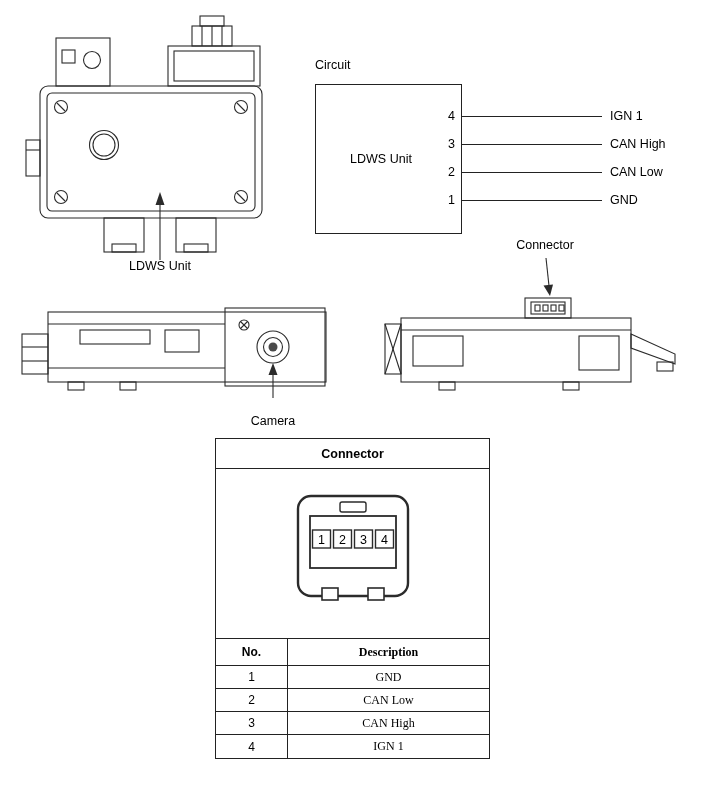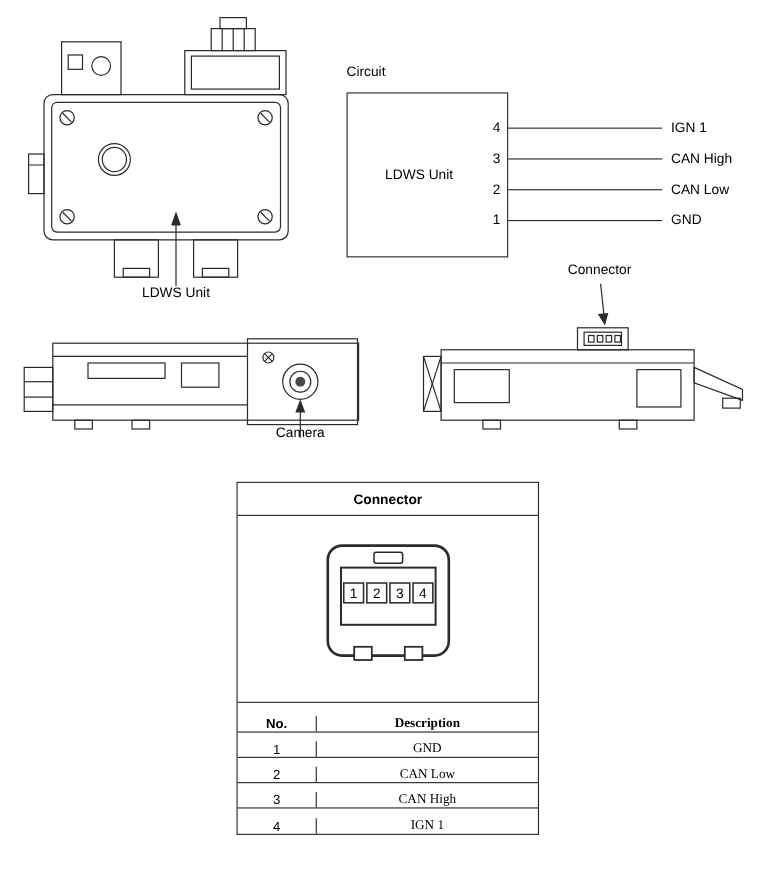--- a/index.html
+++ b/index.html
@@ -29,21 +29,21 @@
   
   .tbl { border:1px solid #222; background:#fff; }
   .tbl-title {
     height:30px; line-height:30px; text-align:center;
     font-weight:bold; font-size:12.5px; border-bottom:1px solid #222;
   }
   .tbl-drawing {
     height:170px; border-bottom:1px solid #222;
     display:flex; align-items:center; justify-content:center;
   }
-  .tbl-head, .tbl-row { display:flex; border-bottom:1px solid #222;align-items:flex-end; }
+  .tbl-head, .tbl-row { display:flex; border-bottom:1px solid #222; }
   .tbl-row.last { border-bottom:none; }
   .tbl-head { height:27px; font-weight:bold; }
   .tbl-row { height:23px; }
   .c1 {
     width:72px; border-right:1px solid #222; display:flex;
     align-items:center; justify-content:center; font-size:12px;
   }
   .c2 { flex:1; display:flex; align-items:center; justify-content:center; font-size:12px;font-family:Liberation Serif, serif; }
 </style>
 </head>
@@ -146,21 +146,21 @@
       <circle cx="253" cy="47" r="9.5"></circle>
       <circle cx="253" cy="47" r="4.5" fill="#4a4a4a" stroke="none"></circle>
     </g>
     <rect x="48" y="82" width="16" height="8"></rect>
     <rect x="100" y="82" width="16" height="8"></rect>
     <g>
       <line x1="253" y1="98" x2="253" y2="74"></line>
       <polygon points="253,63 248.5,75 257.5,75" fill="#2b2b2b" stroke="none"></polygon>
     </g>
   </svg>
-  <div class="abs caption" style="left:241px; top:386px; width:64px; text-align:center;">Camera</div>
+  <div class="abs caption" style="left:241px; top:414px; width:64px; text-align:center;">Camera</div>
 
   <div class="abs caption" style="left:507px; top:238px; width:76px; text-align:center;">Connector</div>
   <svg class="abs" style="left:383px; top:236px;" width="305" height="160" viewBox="0 0 305 160" fill="none" stroke="#2b2b2b" stroke-width="1.1">
     <g>
       <line x1="163" y1="22" x2="166" y2="50"></line>
       <polygon points="167,60 160.5,49.5 170,48.5" fill="#2b2b2b" stroke="none"></polygon>
     </g>
 
     <g>
       <rect x="142" y="62" width="46" height="20"></rect>

